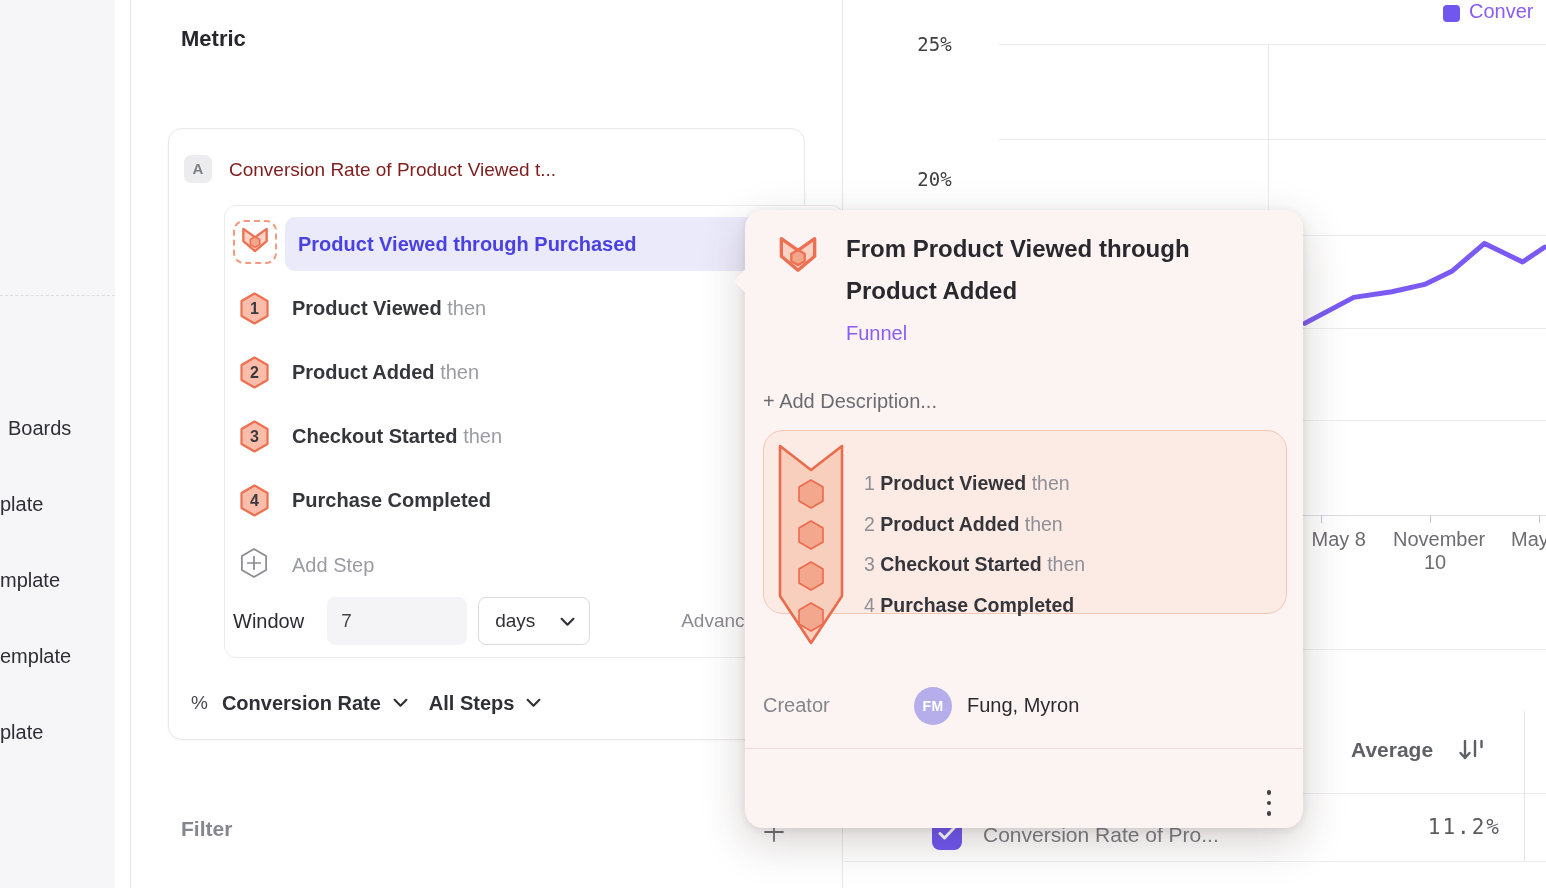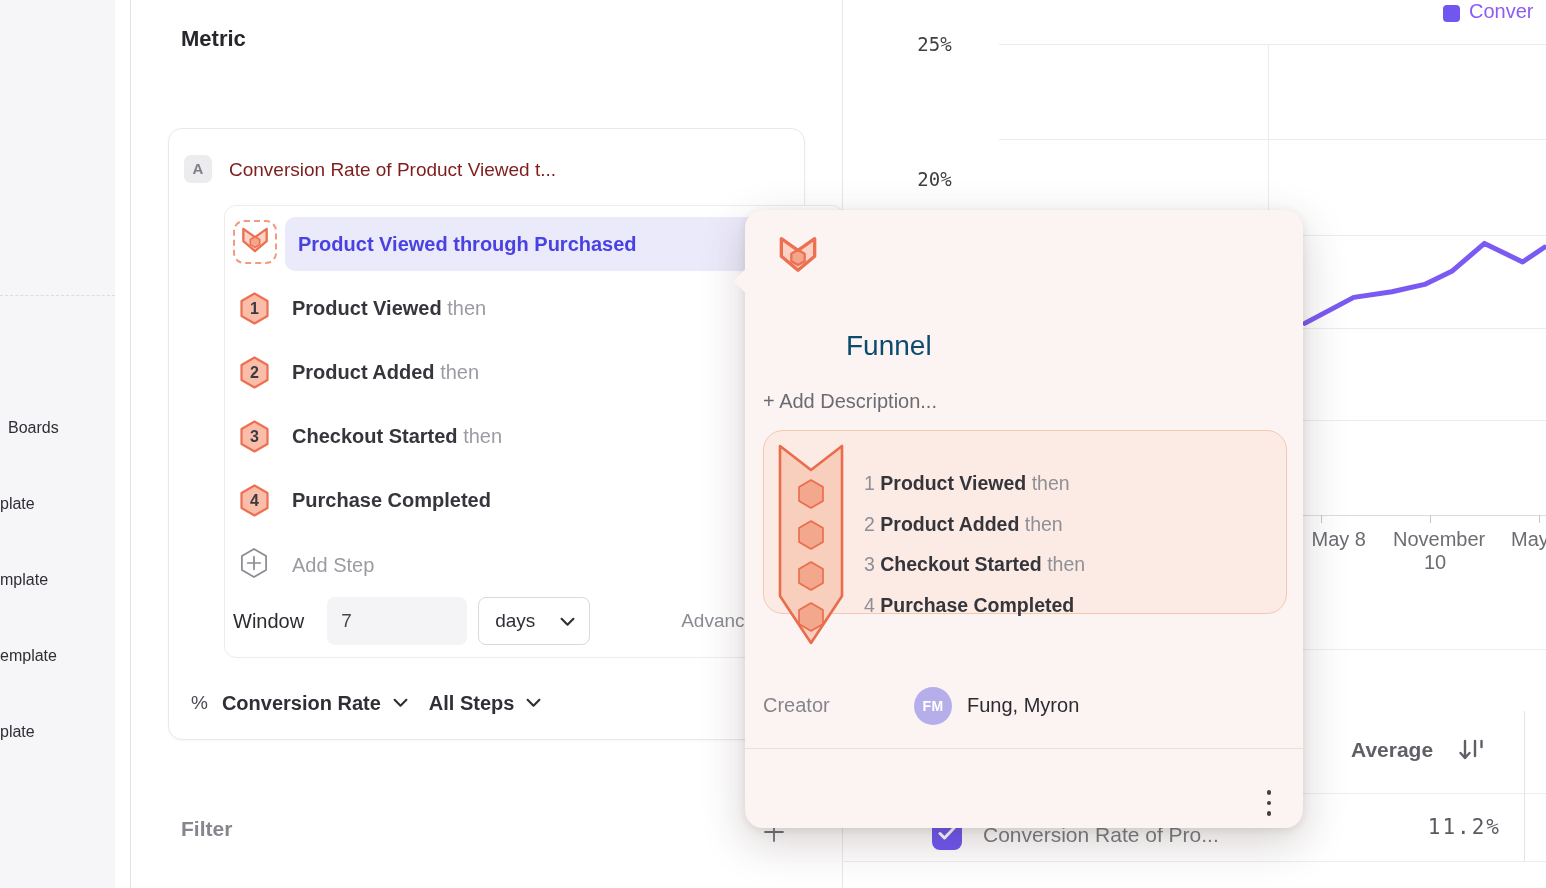--- a/index.html
+++ b/index.html
@@ -7,21 +7,21 @@
   .app {
     position:relative; width:1546px; height:888px; overflow:hidden;
     font-family:"Liberation Sans", sans-serif; color:#2c2c33; background:#fff;
   }
   .mono { font-family:"DejaVu Sans Mono", monospace; }
 
   
   .sidebar { position:absolute; left:0; top:0; width:131px; height:888px; background:#fff; border-right:1px solid #e3e3e6; overflow:hidden; }
   .sidebar-gray { position:absolute; left:0; top:0; width:115px; height:888px; background:#f6f6f8; }
   .sidebar-divider { position:absolute; left:0; top:295px; width:115px; border-top:1px dashed #dcdce1; }
-  .side-item { position:absolute; height:30px; line-height:30px; font-size:16px; font-weight:500; color:#2e2e35; white-space:nowrap; }
+  .side-item { position:absolute; height:30px; line-height:30px; font-size:20px; font-weight:500; color:#2e2e35; white-space:nowrap; }
 
   
   .left-panel { position:absolute; left:131px; top:0; width:712px; height:888px; background:#fff; border-right:1px solid #e7e7ea; }
   .panel-abs { position:absolute; }
   .metric-heading { left:50px; top:26px; font-size:22px; font-weight:700; color:#26262c; }
 
   .card { position:absolute; left:37px; top:128px; width:637px; height:612px; background:#fff; border:1px solid #e9e9ec; border-radius:14px; box-shadow:0 1px 3px rgba(30,30,40,.04); }
   .a-badge { position:absolute; left:15px; top:26px; width:28px; height:28px; background:#ececef; border-radius:7px; text-align:center; line-height:28px; font-size:15px; font-weight:700; color:#7f7f88; }
   .series-title { position:absolute; left:60px; top:30px; font-size:19px; color:#7f1d1d; white-space:nowrap; }
 
@@ -74,21 +74,21 @@
   .sort-icon { position:absolute; left:613px; top:736px; }
   .row-checkbox { position:absolute; left:88px; top:820px; width:30px; height:30px; border-radius:8px; background:#6e56f2; display:flex; align-items:center; justify-content:center; }
   .row-label { position:absolute; left:139px; top:820px; height:30px; line-height:30px; font-size:21px; color:#7c7c84; white-space:nowrap; }
   .row-value { position:absolute; left:500px; top:815px; width:157px; text-align:right; font-size:21px; color:#5a5a61; letter-spacing:2px; }
 
   
   .popover { position:absolute; left:745px; top:210px; width:558px; height:618px; background:#fcf4f2; border-radius:18px; box-shadow:0 14px 44px rgba(70,45,40,.22), 0 2px 8px rgba(70,45,40,.10); z-index:10; }
   .popover-tail { position:absolute; left:-8px; top:62px; width:18px; height:18px; background:#fcf4f2; transform:rotate(45deg); border-radius:3px; }
   .pop-icon { position:absolute; left:33px; top:26px; }
   .pop-title { position:absolute; left:101px; top:18px; width:410px; font-size:24px; font-weight:700; color:#28282e; line-height:42px; }
-  .pop-type { position:absolute; left:101px; top:120px; font-size:28px; color:#0c4a6e; }
+  .pop-type { position:absolute; left:101px; top:112px; font-size:20px; color:#8b5cf6; }
   .pop-adddesc { position:absolute; left:18px; top:180px; font-size:20px; color:#6b6b73; }
   .pop-funnelbox { position:absolute; left:18px; top:220px; width:524px; height:184px; background:#fbebe4; border:1.5px solid #f4c7b3; border-radius:20px; }
   .banner { position:absolute; left:14px; top:13px; }
   .pop-step { position:absolute; left:100px; height:26px; line-height:26px; font-size:19.5px; white-space:nowrap; }
   .pop-step .snum { color:#8f8f97; }
   .pop-step .sname { font-weight:600; color:#35353c; }
   .pop-step .sthen { color:#8f8f97; }
   .creator-label { position:absolute; left:18px; top:484px; font-size:20px; color:#85858d; }
   .creator-avatar { position:absolute; left:169px; top:477px; width:38px; height:38px; border-radius:50%; background:#b6aeea; color:#fff; font-size:14px; font-weight:700; display:flex; align-items:center; justify-content:center; letter-spacing:.5px; }
   .creator-name { position:absolute; left:222px; top:484px; font-size:20px; font-weight:500; color:#2b2b31; }
@@ -278,20 +278,21 @@
 
   <div class="popover">
     <div class="popover-tail"></div>
 
     <div class="pop-icon">
       <svg width="40" height="37" viewBox="0 0 24 22">
         <path d="M2 1.5 L12 8.5 L22 1.5 L22 12 L12 20.5 L2 12 Z" fill="#fad3c5" stroke="#ed7052" stroke-width="2" stroke-linejoin="round"></path>
         <path d="M12 8.2 L16 10.5 L16 15 L12 17.3 L8 15 L8 10.5 Z" fill="#f3a689" stroke="#ed7052" stroke-width="1.4" stroke-linejoin="round"></path>
       </svg>
     </div>
+    <div class="pop-title">From Product Viewed through Product Added</div>
     <div class="pop-type">Funnel</div>
     <div class="pop-adddesc">+ Add Description...</div>
 
     <div class="pop-funnelbox">
       <div class="banner">
         <svg width="66" height="202" viewBox="0 0 66 202">
           <path d="M2 2 L33 26 L64 2 L64 152 L33 199 L2 152 Z" fill="#f8cebd" stroke="#e96c4c" stroke-width="2.6" stroke-linejoin="round"></path>
           <polygon points="33,36 45,43 45,57 33,64 21,57 21,43" fill="#f3a78c" stroke="#e96c4c" stroke-width="1.6" stroke-linejoin="round"></polygon>
           <polygon points="33,77 45,84 45,98 33,105 21,98 21,84" fill="#f3a78c" stroke="#e96c4c" stroke-width="1.6" stroke-linejoin="round"></polygon>
           <polygon points="33,118 45,125 45,139 33,146 21,139 21,125" fill="#f3a78c" stroke="#e96c4c" stroke-width="1.6" stroke-linejoin="round"></polygon>

